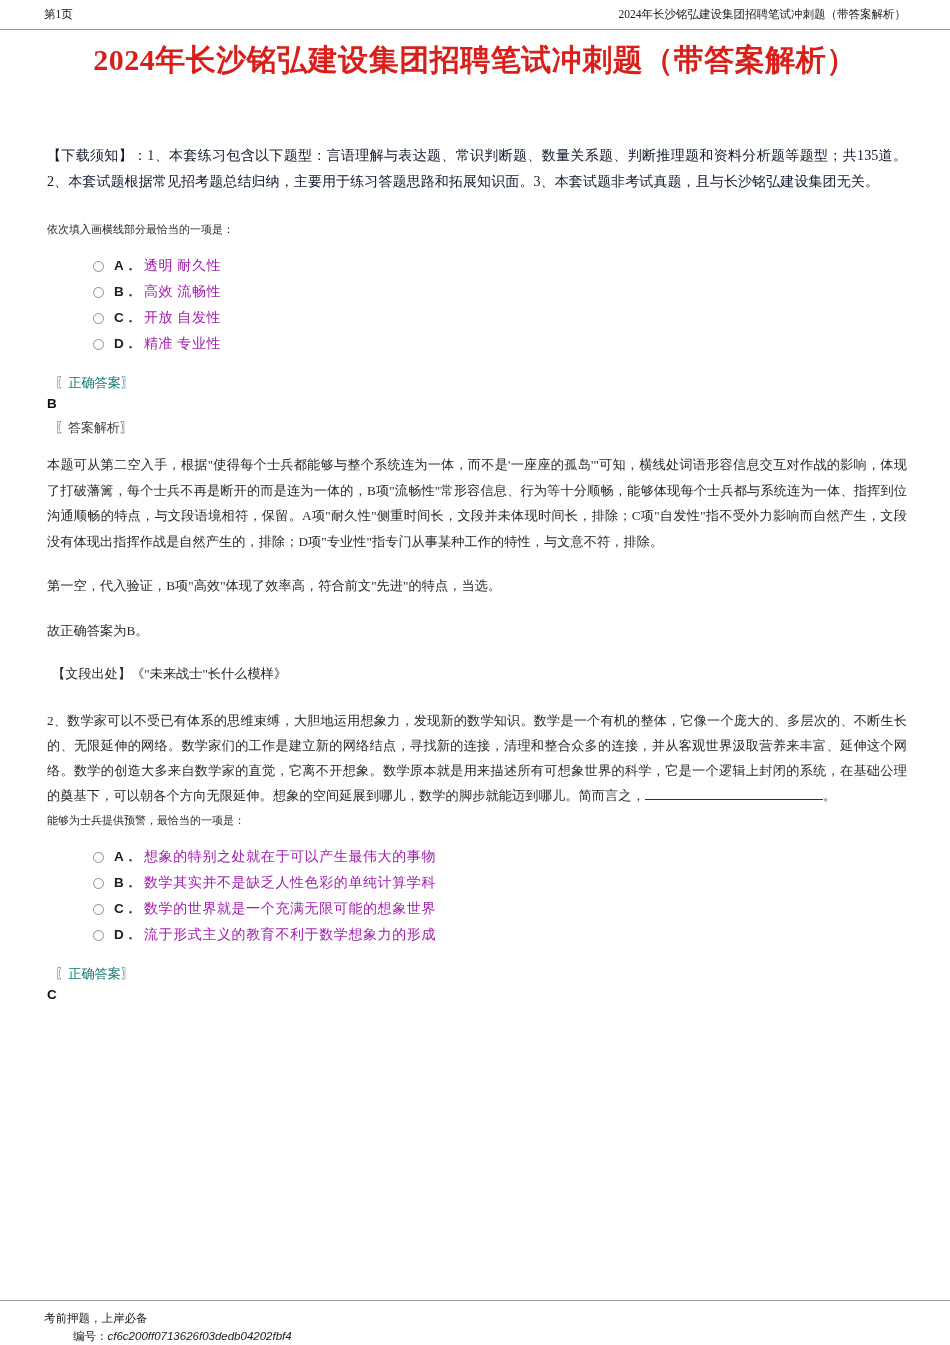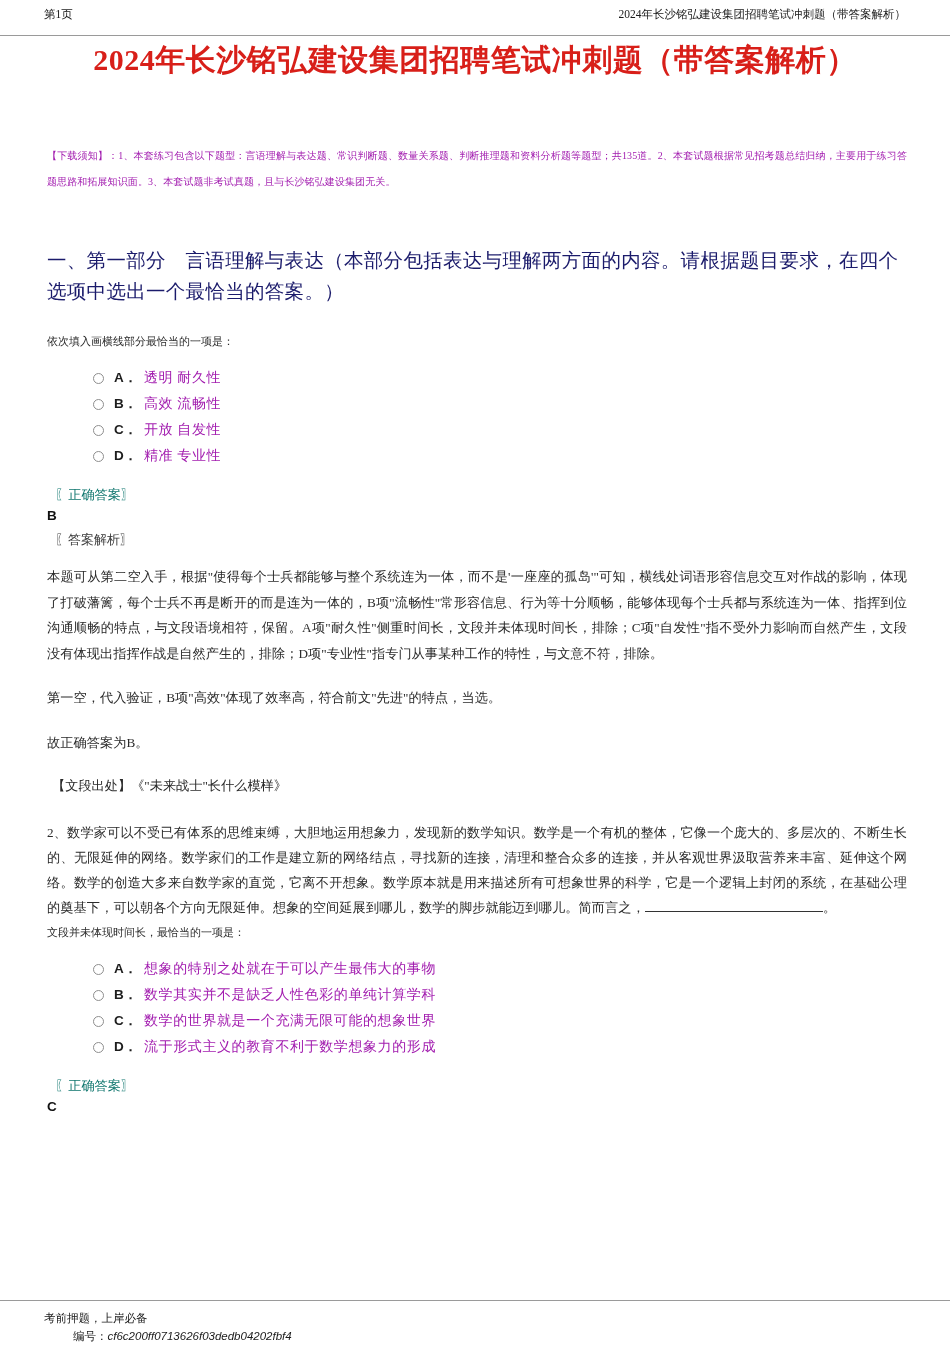--- a/index.html
+++ b/index.html
@@ -21,21 +21,21 @@
     position: relative;
     box-sizing: border-box;
   }
 
   
   .runhead {
     position: absolute;
     top: 0;
     left: 0;
     width: 950px;
-    height: 36px;
+    height: 30px;
     padding: 7px 44px 0 44px;
     box-sizing: border-box;
     display: flex;
     align-items: flex-start;
     justify-content: space-between;
     border-bottom: 1px solid #9a9a9a;
     font-size: 11.5px;
     line-height: 14px;
     color: #1a1a1a;
   }
@@ -59,23 +59,23 @@
 
   
   .content {
     position: absolute;
     top: 143px;
     left: 47px;
     width: 860px;
   }
 
   .notice {
-    font-size: 10px;
+    font-size: 14px;
     line-height: 26px;
-    color: #a21caf;
+    color: #0f172a;
     text-align: justify;
     letter-spacing: 0.1px;
   }
 
   .section-heading {
     margin-top: 50px;
     font-size: 19.5px;
     line-height: 31px;
     color: #1b1b6b;
     letter-spacing: 0.3px;
@@ -216,21 +216,20 @@
     <span class="page-no">第1页</span>
     <span class="doc-ref">2024年长沙铭弘建设集团招聘笔试冲刺题（带答案解析）</span>
   </div>
 
   <div class="main-title">2024年长沙铭弘建设集团招聘笔试冲刺题（带答案解析）</div>
 
   <div class="content">
 
     <div class="notice">【下载须知】：1、本套练习包含以下题型：言语理解与表达题、常识判断题、数量关系题、判断推理题和资料分析题等题型；共135道。2、本套试题根据常见招考题总结归纳，主要用于练习答题思路和拓展知识面。3、本套试题非考试真题，且与长沙铭弘建设集团无关。</div>
 
-    <div class="section-heading">一、第一部分　言语理解与表达（本部分包括表达与理解两方面的内容。请根据题目要求，在四个选项中选出一个最恰当的答案。）</div>
 
     <div class="qblock">
 
       <div class="qprompt">依次填入画横线部分最恰当的一项是：</div>
 
       <div class="options">
         <div class="option-row">
           <span class="radio"></span>
           <span class="opt-letter">A．</span>
           <span class="opt-text">透明 耐久性</span>
@@ -260,21 +259,21 @@
       <div class="explain explain-p">第一空，代入验证，B项"高效"体现了效率高，符合前文"先进"的特点，当选。</div>
       <div class="explain explain-p">故正确答案为B。</div>
       <div class="source-line">【文段出处】《"未来战士"长什么模样》</div>
     </div>
 
     <div class="qblock">
       <div class="qtext">
         <span>2、数学家可以不受已有体系的思维束缚，大胆地运用想象力，发现新的数学知识。数学是一个有机的整体，它像一个庞大的、多层次的、不断生长的、无限延伸的网络。数学家们的工作是建立新的网络结点，寻找新的连接，清理和整合众多的连接，并从客观世界汲取营养来丰富、延伸这个网络。数学的创造大多来自数学家的直觉，它离不开想象。数学原本就是用来描述所有可想象世界的科学，它是一个逻辑上封闭的系统，在基础公理的奠基下，可以朝各个方向无限延伸。想象的空间延展到哪儿，数学的脚步就能迈到哪儿。简而言之，</span><span class="blank w3"></span><span class="blank w4"></span><span>。</span>
       </div>
 
-      <div class="qprompt">文段并未体现时间长，最恰当的一项是：</div>
+      <div class="qprompt">能够为士兵提供预警，最恰当的一项是：</div>
 
       <div class="options">
         <div class="option-row">
           <span class="radio"></span>
           <span class="opt-letter">A．</span>
           <span class="opt-text">想象的特别之处就在于可以产生最伟大的事物</span>
         </div>
         <div class="option-row">
           <span class="radio"></span>
           <span class="opt-letter">B．</span>

